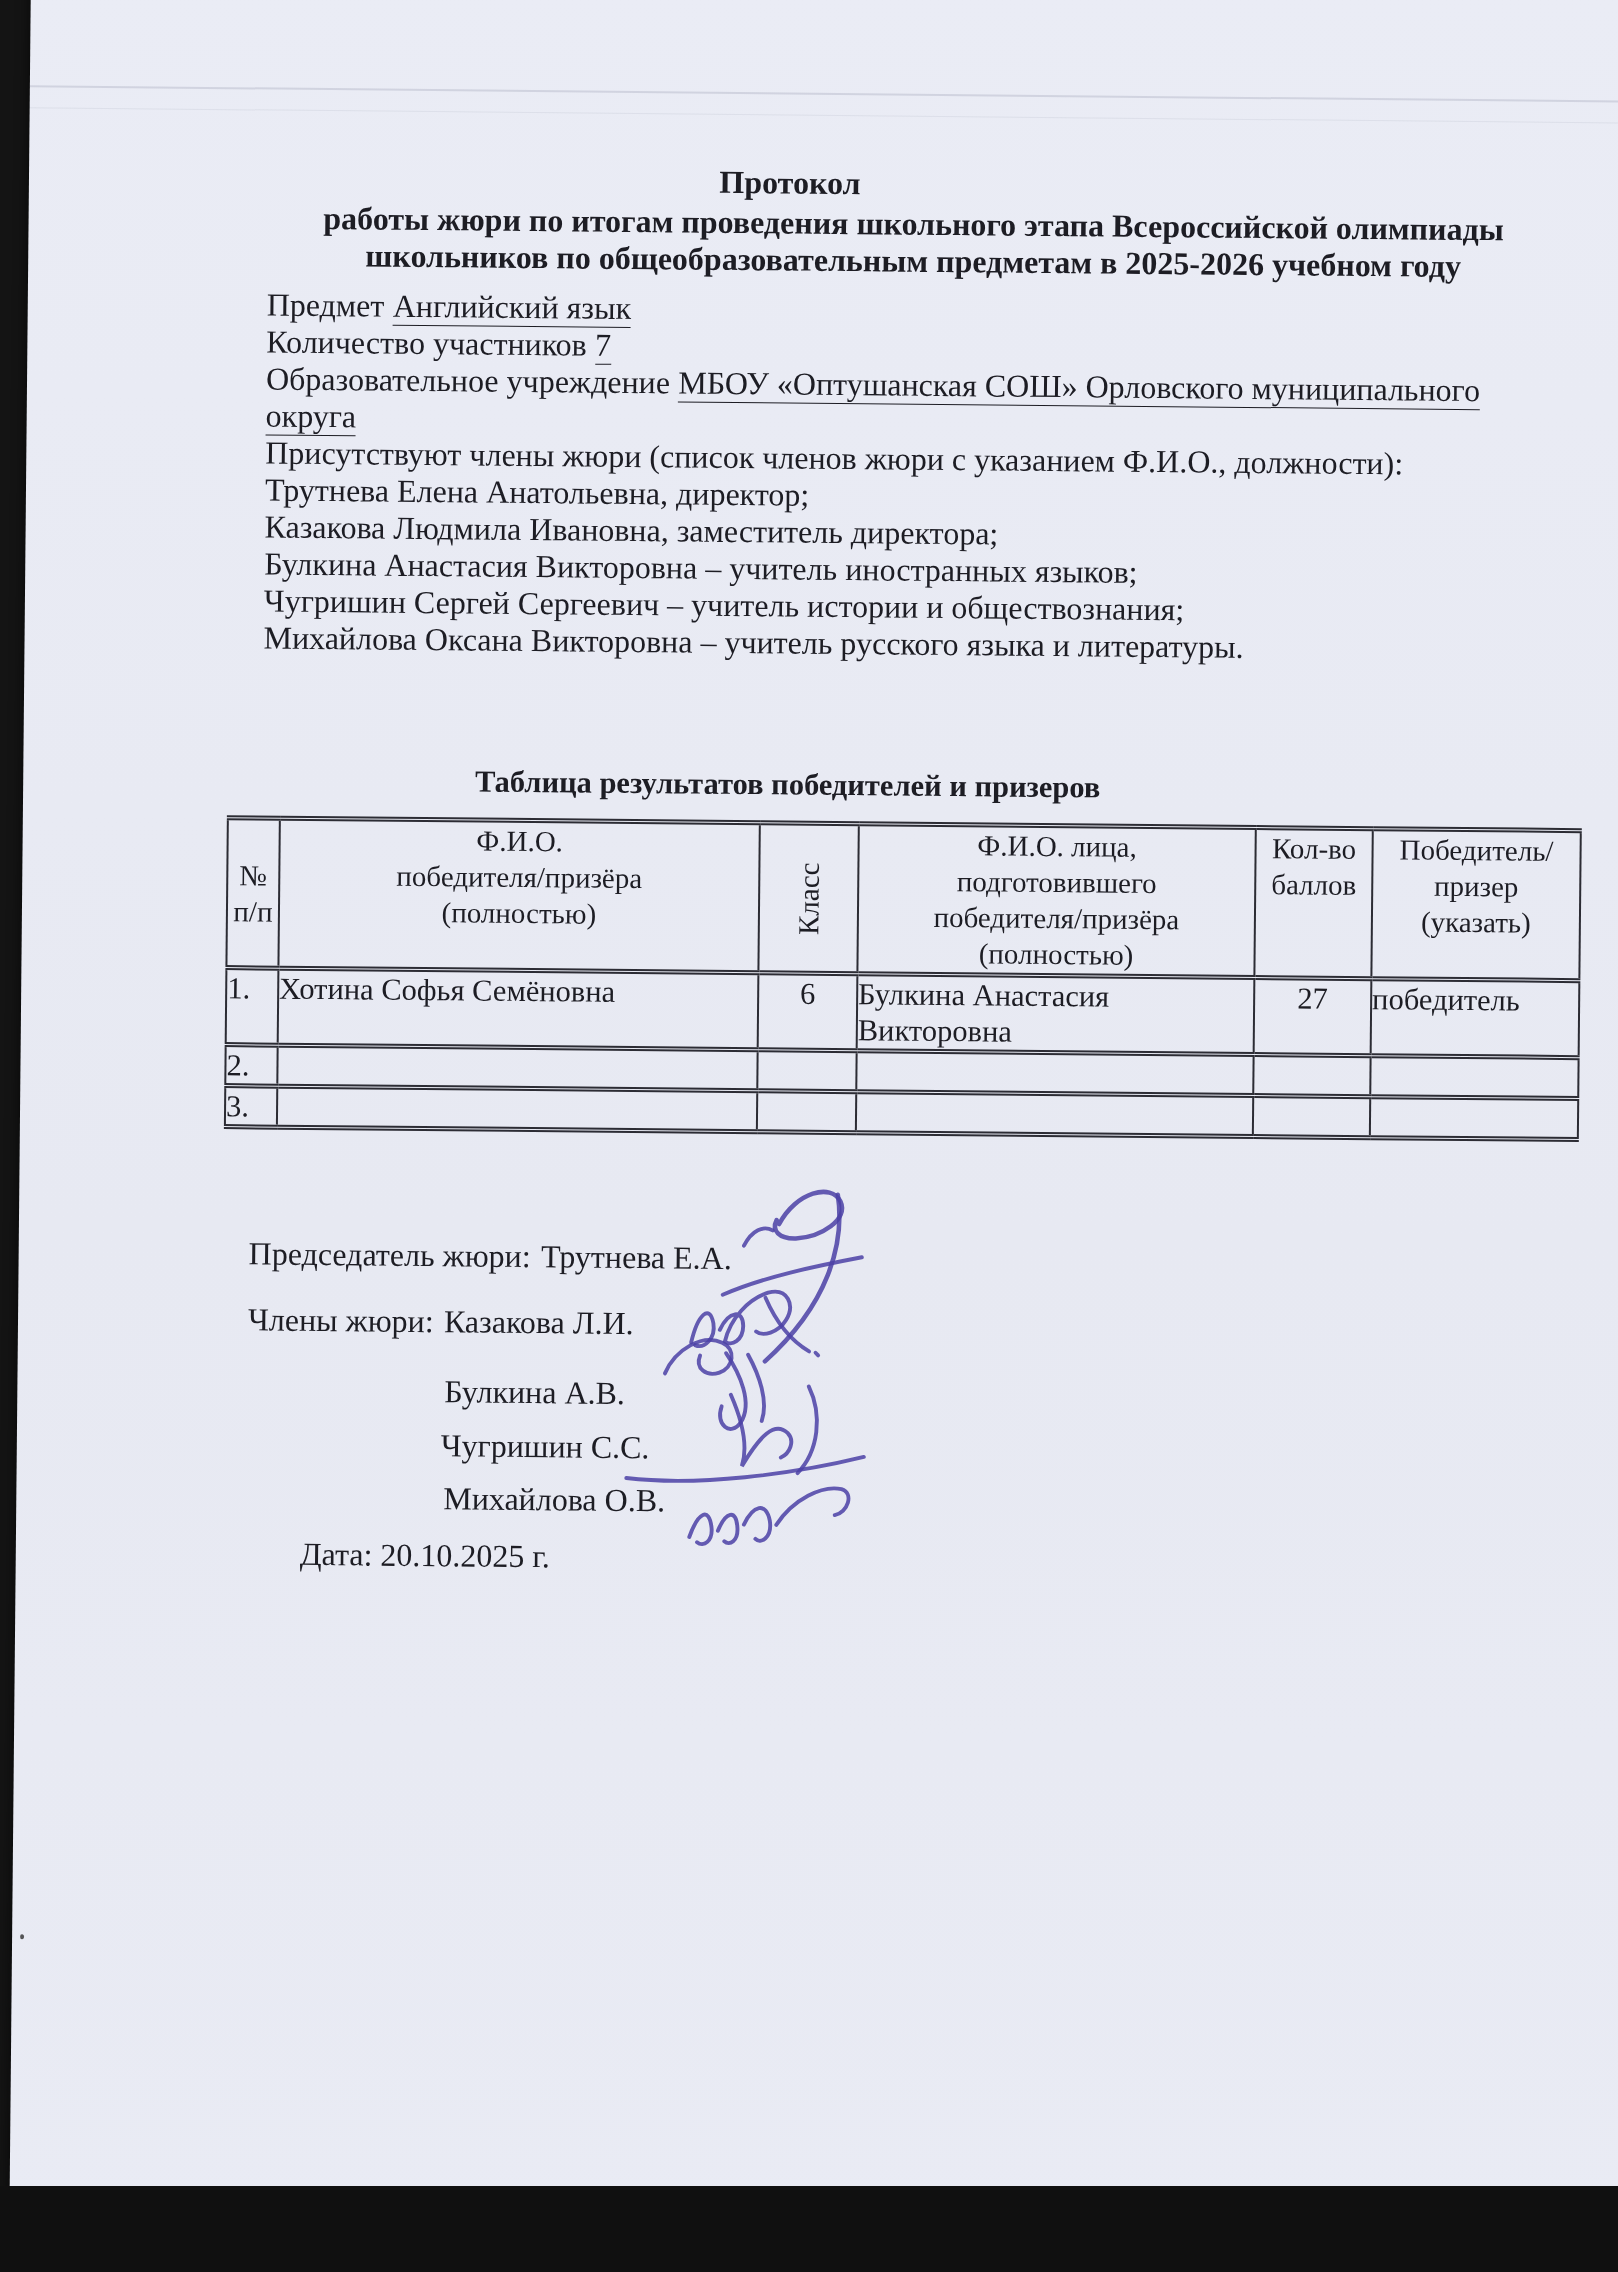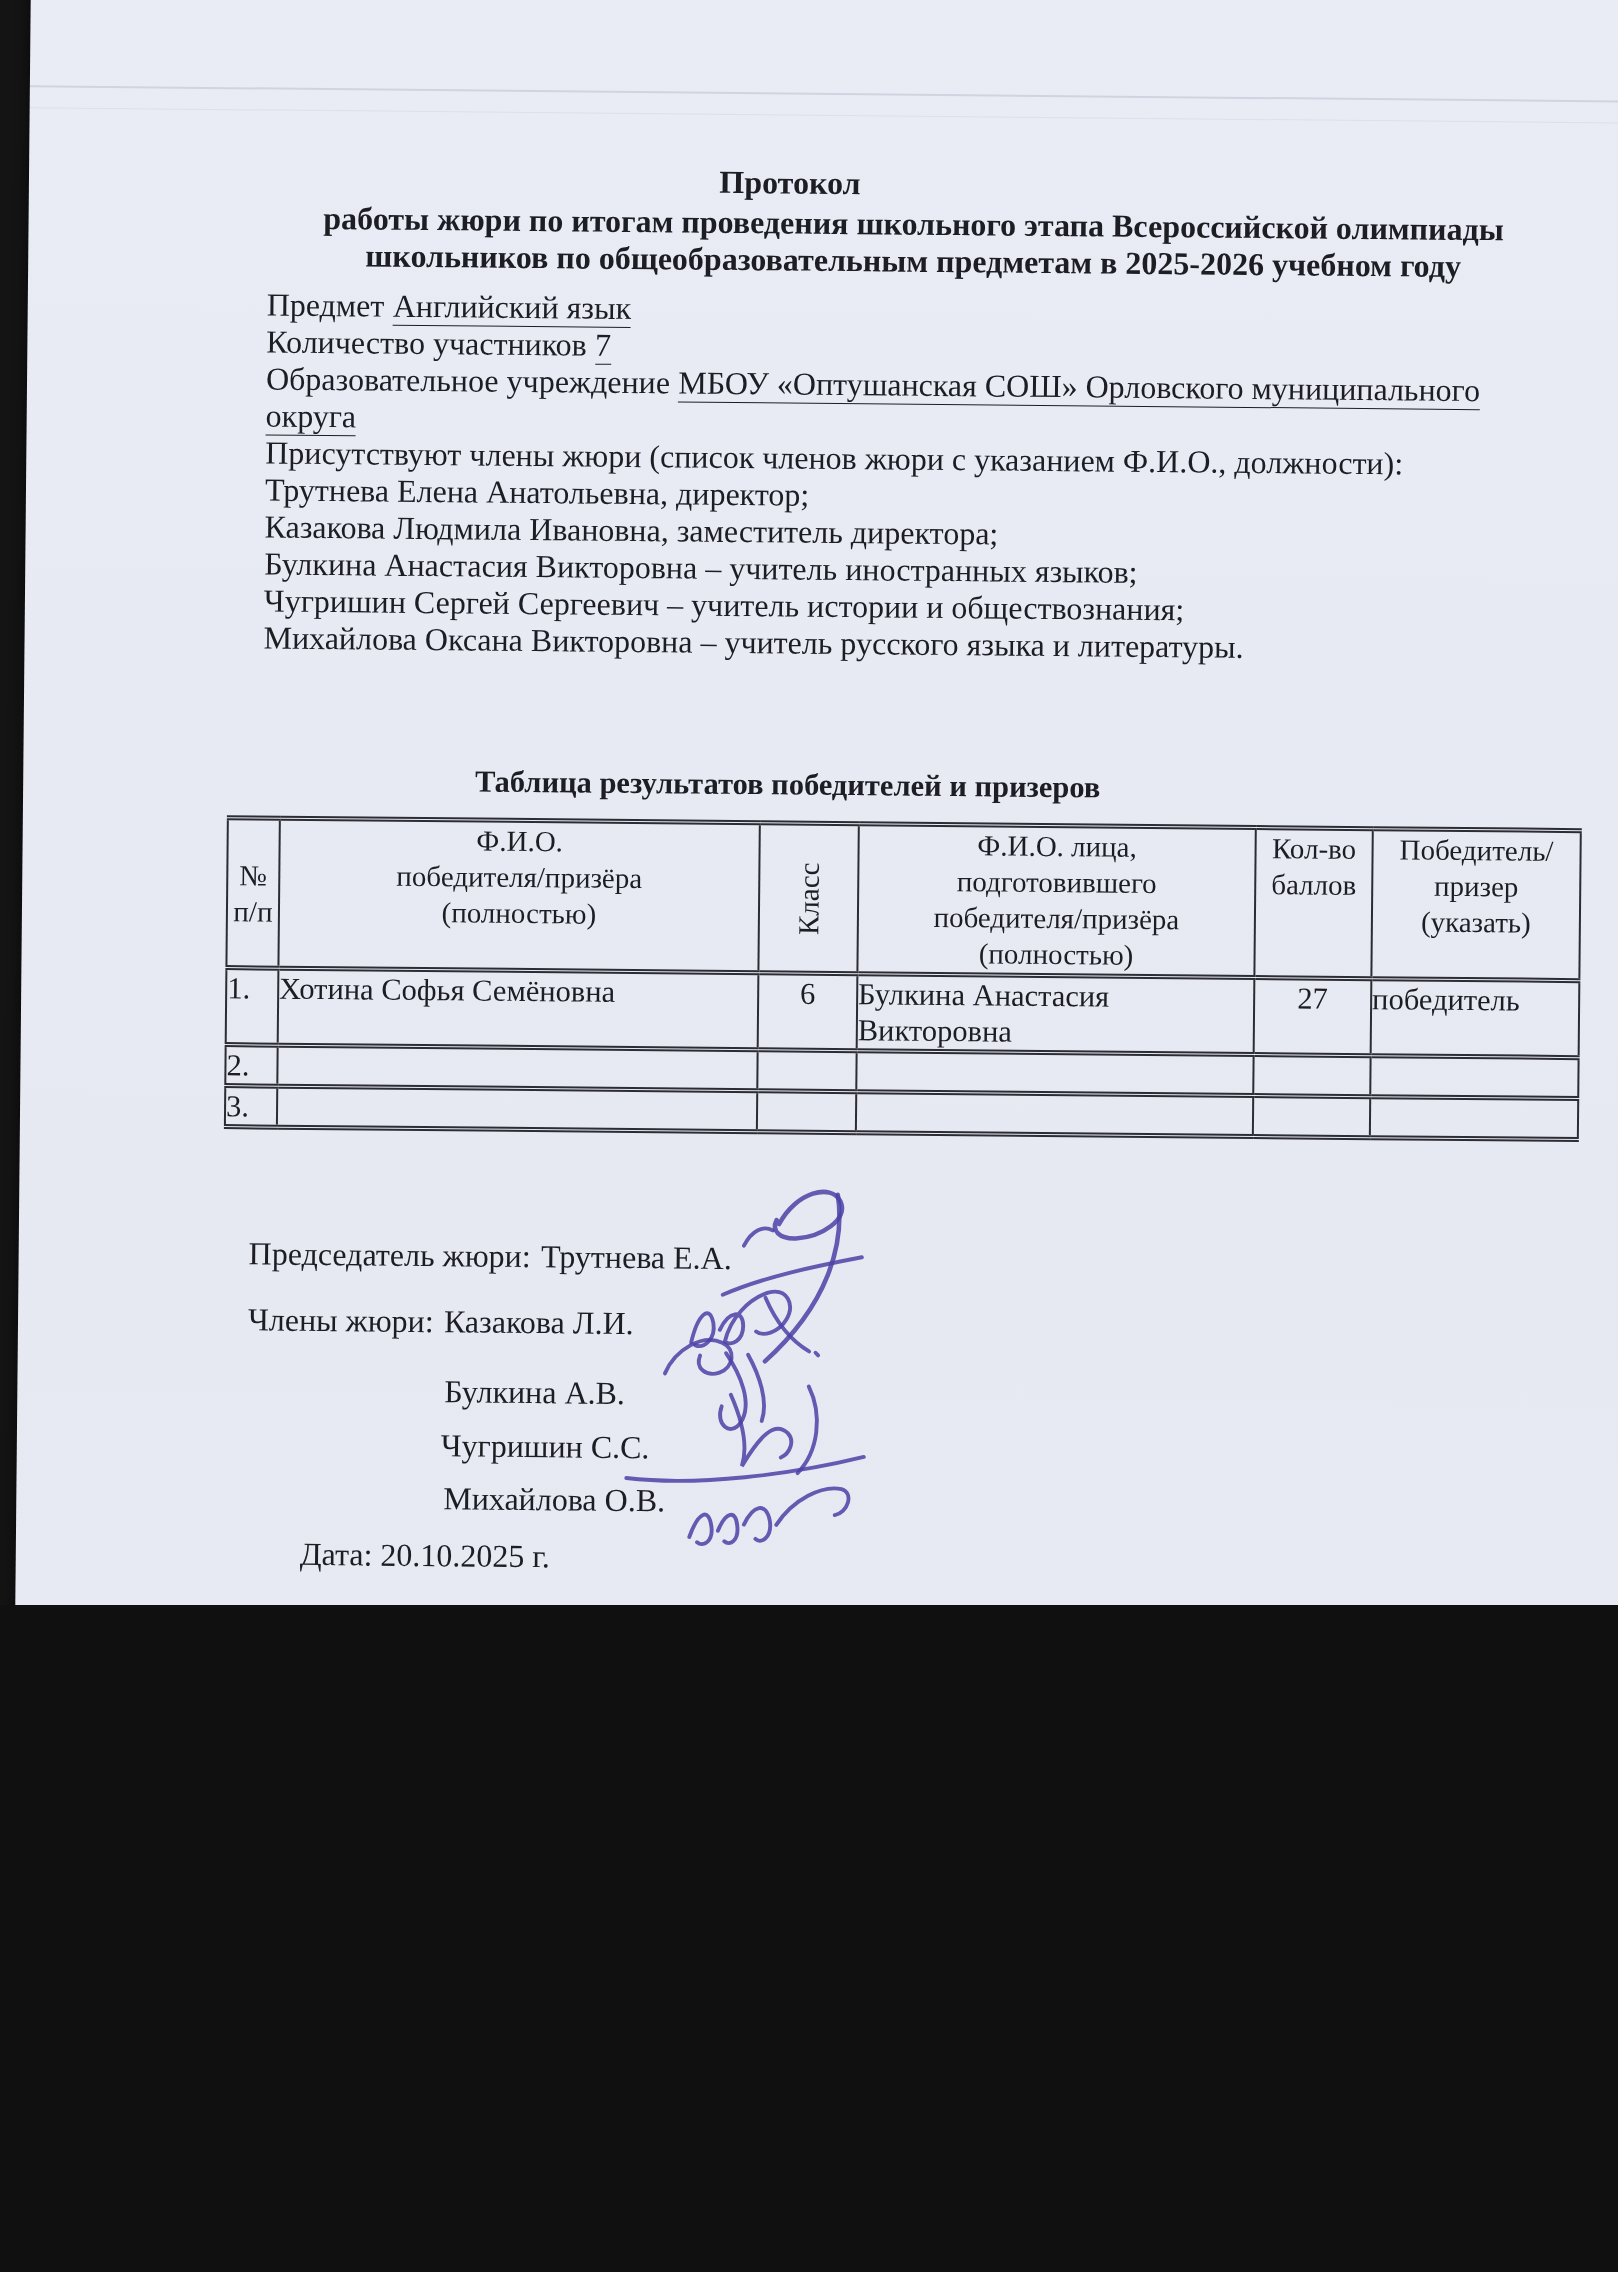--- a/index.html
+++ b/index.html
@@ -1,17 +1,17 @@
 <!DOCTYPE html>
 <html style="font-size:10.4px"><head>
 <meta charset="utf-8">
 <style>
   html,body { margin:0; padding:0; background:#101010; }
   #scene {
-    position:relative; width:1619px; height:1605px; overflow:hidden;
+    position:relative; width:1619px; height:2186px; overflow:hidden;
     background:#141414;
     font-family:"Liberation Serif","DejaVu Serif",serif;
     color:#1d1d24;
   }
   #paper {
     position:absolute; left:20px; top:-19.5px; width:1634px; height:2275px;
     background:linear-gradient(180deg,#eaecf5 0%,#e7e9f2 55%,#e9ebf4 100%);
     transform:rotate(0.55deg); transform-origin:center center;
     box-shadow:0 0 14.3px rgba(0,0,0,.65);
   }

